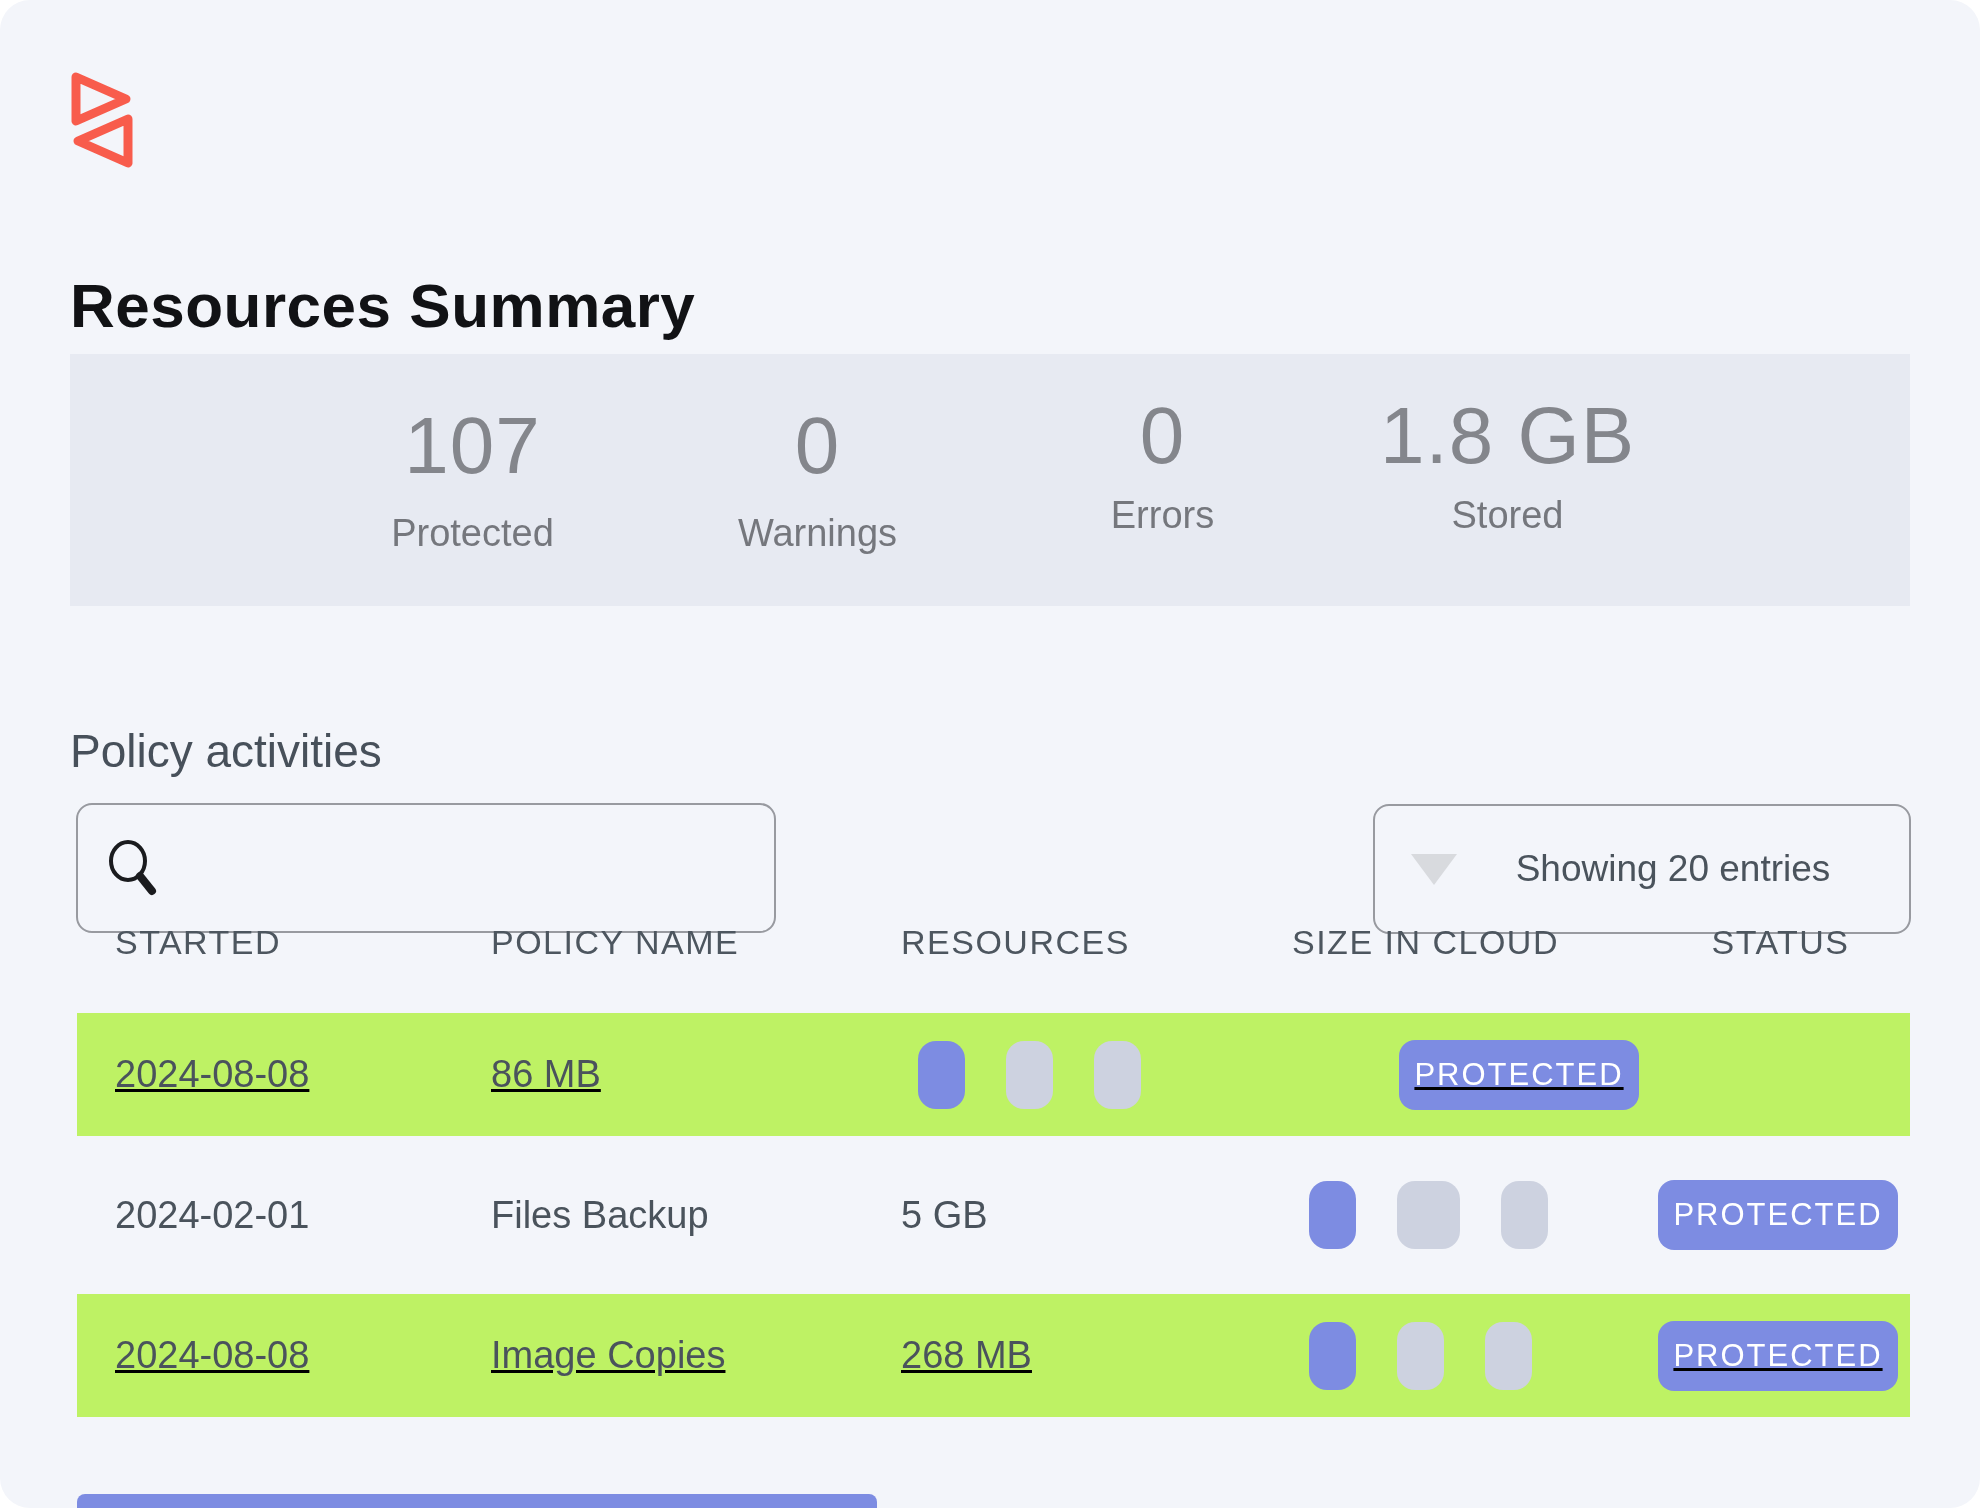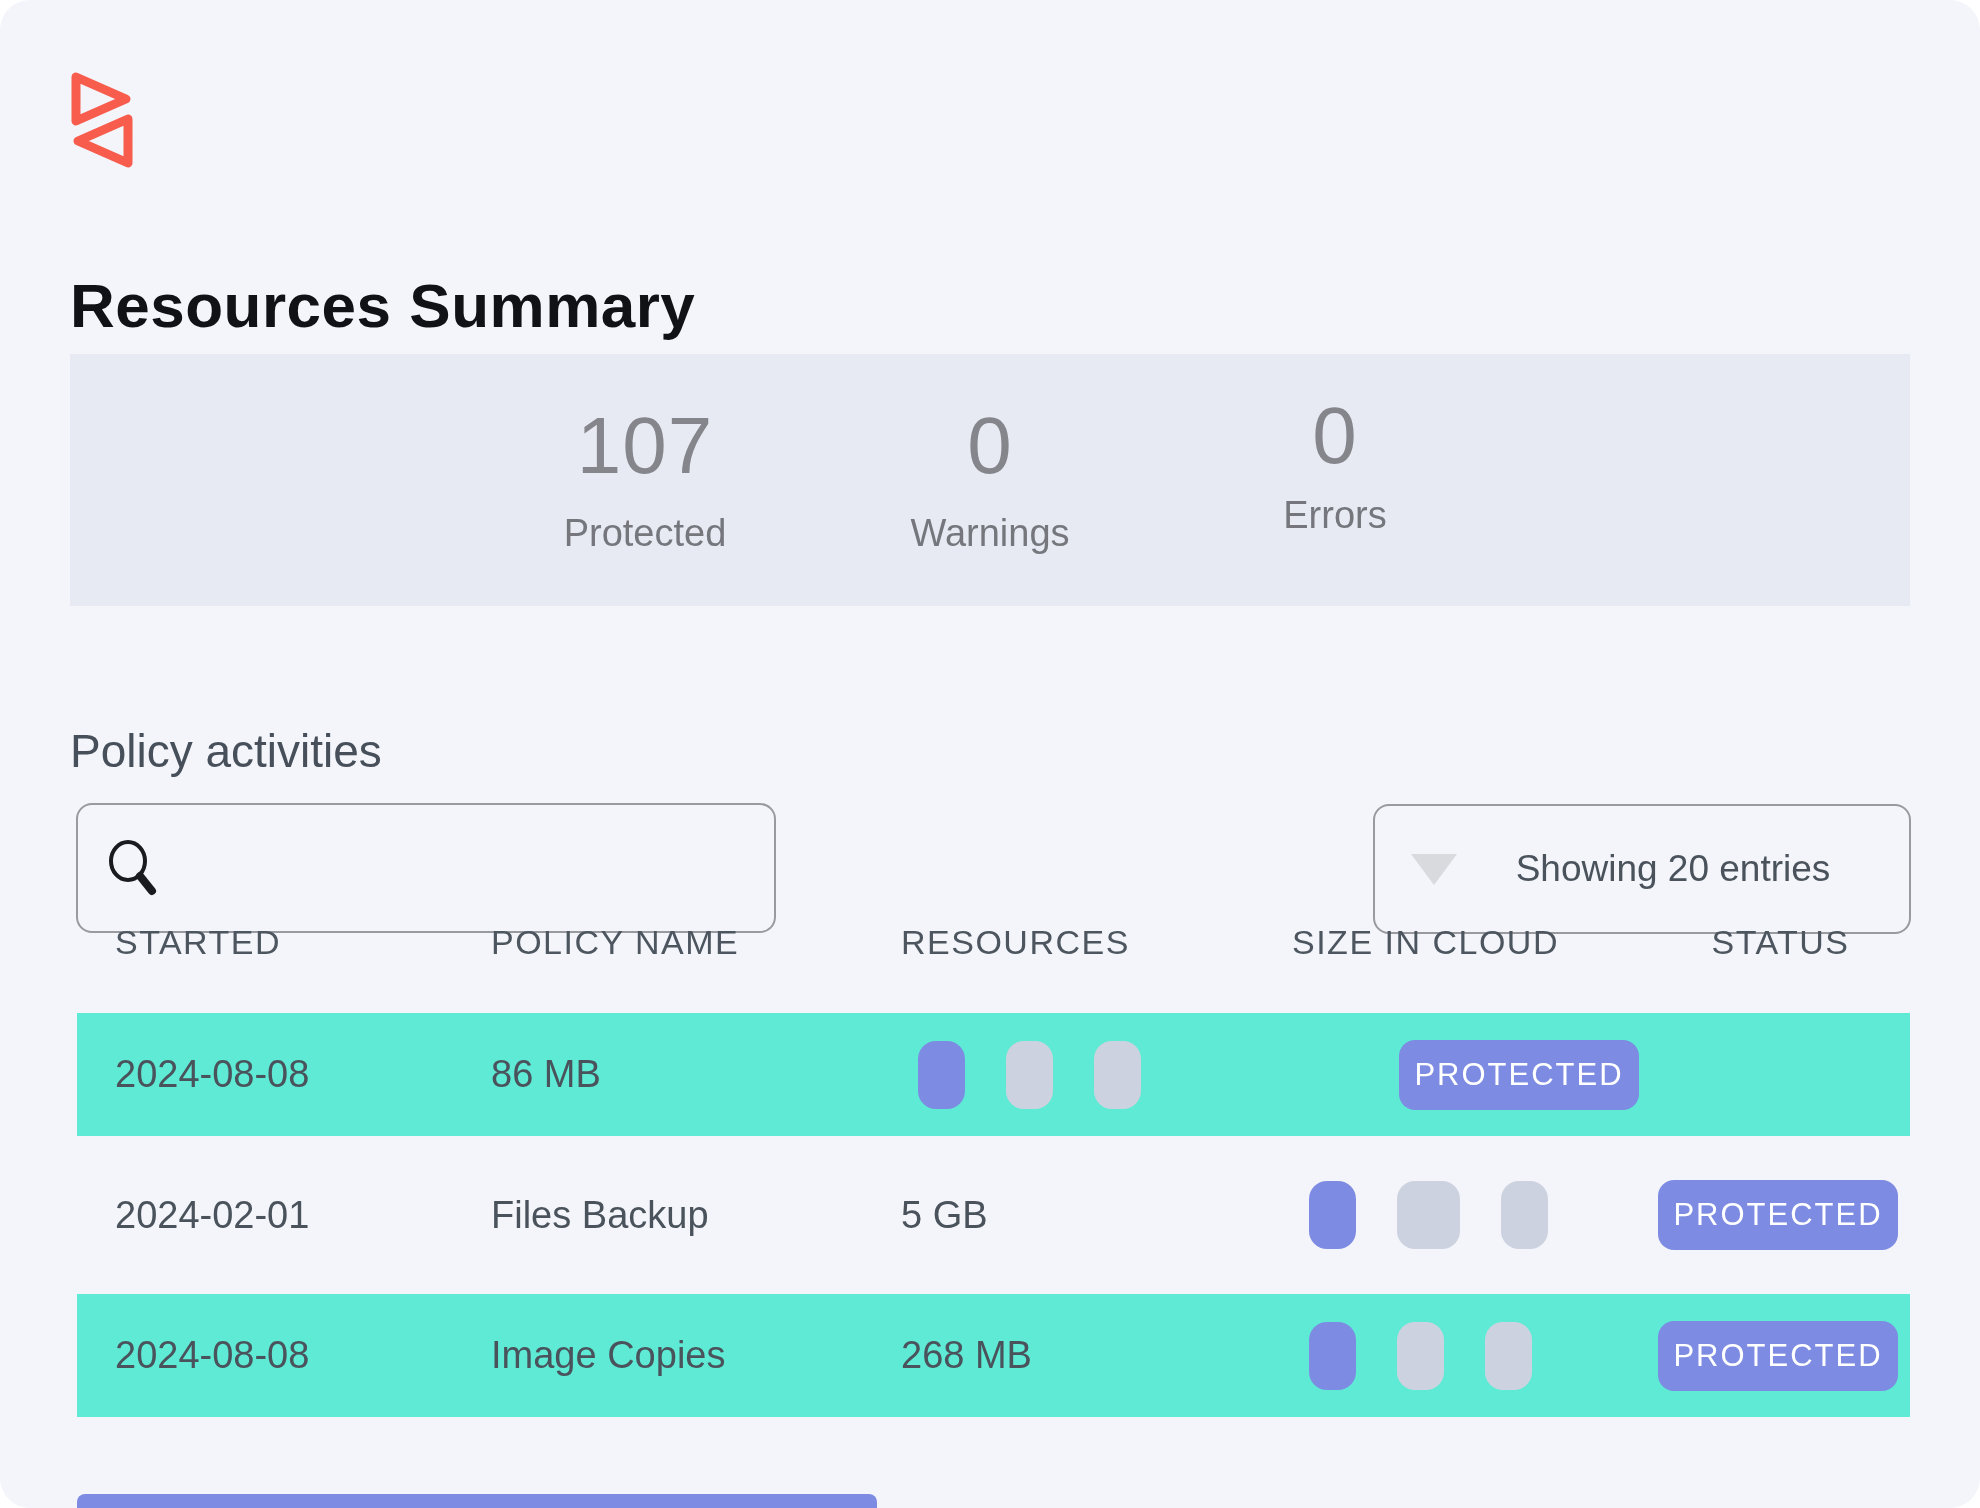--- a/index.html
+++ b/index.html
@@ -30,21 +30,21 @@
   .entries-select{position:absolute;left:1373px;top:804px;width:538px;height:130px;border:2px solid #989aa0;border-radius:16px;box-sizing:border-box;display:flex;align-items:center;padding:0 20px 0 36px;cursor:pointer;}
   .chevron{width:0;height:0;border-left:23px solid transparent;border-right:23px solid transparent;border-top:31px solid #d8dade;flex:0 0 auto;}
   .entries-label{flex:1;text-align:center;font-size:37px;color:#4a535c;}
 
   
   .table{position:absolute;left:77px;top:904px;width:1833px;}
   .thead{display:grid;grid-template-columns:376px 410px 391px 359px 1fr;padding-left:38px;height:76px;align-items:center;margin-bottom:33px;}
   .th{font-size:34px;color:#4d565f;letter-spacing:1.5px;}
   .th-status{text-align:center;}
   .row{display:grid;grid-template-columns:376px 410px 391px 359px 1fr;padding-left:38px;align-items:center;height:123px;}
-  .row.shaded{background:#5eead4;}
+  .row.shaded{background:#bef264;text-decoration:underline;}
   .row.plain{height:158px;}
   .cell{font-size:38px;color:#4a535c;}
   .res-group{display:flex;gap:41px;align-items:center;padding-left:17px;}
   .res-sq{width:47px;height:68px;border-radius:18px;background:#cdd2e0;}
   .res-sq.active{background:#7d8ce2;}
   .res-sq.wide{width:63px;}
   .status-cell{display:flex;justify-content:flex-end;padding-right:12px;}
   .badge{width:240px;height:70px;border-radius:16px;background:#7d8ce2;color:#ffffff;display:flex;align-items:center;justify-content:center;font-size:31px;letter-spacing:2px;}
 
   
@@ -70,20 +70,24 @@
         <div class="stat-value">107</div>
         <div class="stat-label">Protected</div>
       </div>
       <div class="stat">
         <div class="stat-value">0</div>
         <div class="stat-label">Warnings</div>
       </div>
       <div class="stat raised">
         <div class="stat-value">0</div>
         <div class="stat-label">Errors</div>
+      </div>
+      <div class="stat raised">
+        <div class="stat-value">1.8 GB</div>
+        <div class="stat-label">Stored</div>
       </div>
     </div>
 
     <h2 class="section-title">Policy activities</h2>
 
     <div class="search-box">
       <span class="search-icon">
         <svg width="66" height="70" viewBox="0 0 66 70">
           <ellipse cx="26" cy="28" rx="17" ry="19" fill="none" stroke="#1a1b1e" stroke-width="4"></ellipse>
           <line x1="38" y1="43" x2="50" y2="58" stroke="#1a1b1e" stroke-width="8" stroke-linecap="round"></line>

